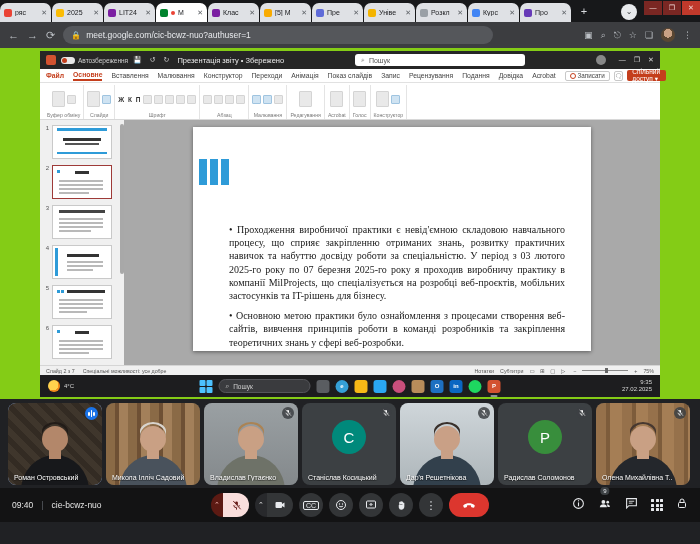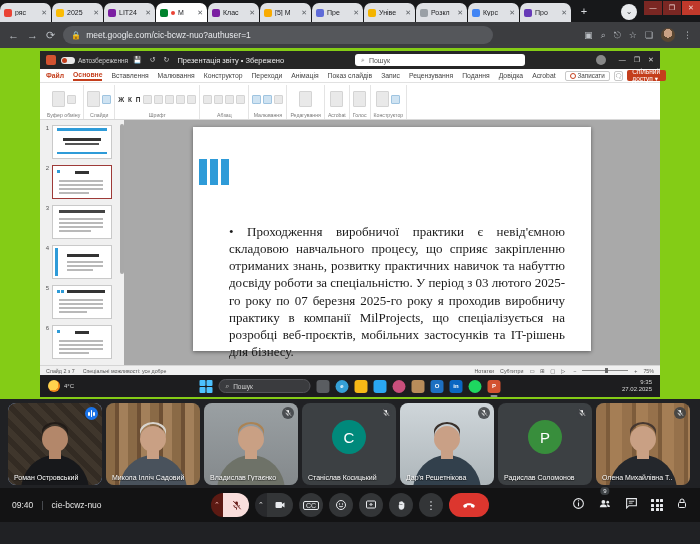--- a/index.html
+++ b/index.html
@@ -104,21 +104,21 @@
   .canvas { flex:1; background:#a9a9a9; display:flex; justify-content:center; align-items:flex-start;
     padding-top:7px; position:relative; }
   .slide { width:398px; height:224px; background:#fff; box-shadow:0 1px 4px rgba(0,0,0,.45); position:relative; }
   .title-card { position:absolute; left:28px; right:10px; top:17px; height:57px; background:#fff;
     box-shadow:0 2px 6px rgba(0,0,0,.28); display:flex; align-items:center; justify-content:center; }
   .slide-title { font-family:"Liberation Serif", serif; font-weight:bold; font-size:21px;
     letter-spacing:2px; color:#111; }
   .blue-bars { position:absolute; left:6px; top:32px; display:flex; gap:3px; }
   .blue-bars i { width:8px; height:26px; background:#2e9bd8; }
   .slide-text { position:absolute; left:36px; right:26px; top:96px;
-    font-family:"Liberation Serif", serif; font-size:13px; line-height:1.32; color:#1a1a1a;
+    font-family:"Liberation Serif", serif; font-size:10px; line-height:1.32; color:#1a1a1a;
     text-align:justify; }
   .slide-text p { margin-bottom:7px; text-indent:0; }
   .slide-text p::before { content:"•   "; }
 
   .ppt-status { height:10px; background:#f0f0f0; border-top:1px solid #d5d5d5; display:flex;
     align-items:center; padding:0 6px; gap:8px; font-size:5.3px; color:#555; flex:none; }
   .ppt-status .right { margin-left:auto; display:flex; align-items:center; gap:6px; }
   .zoom-slider { width:46px; height:1px; background:#8a8a8a; position:relative; }
   .zoom-slider::before { content:""; position:absolute; left:50%; top:-2px; width:3px; height:5px; background:#666; }
   .viewics { letter-spacing:2px; font-size:5.5px; color:#555; }
@@ -460,20 +460,21 @@
           </div>
         <div class="canvas">
           <div class="slide">
             <div class="blue-bars">
                 <i></i>
                 <i></i>
                 <i></i>
               </div>
             <div class="slide-text">
               <p>Проходження виробничої практики є невід'ємною складовою навчального процесу, що сприяє закріпленню отриманих знань, розвитку практичних навичок та набуттю досвіду роботи за спеціальністю. У період з 03 лютого 2025-го року по 07 березня 2025-го року я проходив виробничу практику в компанії MilProjects, що спеціалізується на розробці веб-проєктів, мобільних застосунків та IT-рішень для бізнесу.</p>
+              <p>Основною метою практики було ознайомлення з процесами створення веб-сайтів, вивчення принципів роботи в команді розробників та закріплення теоретичних знань у сфері веб-розробки.</p>
             </div>
           </div>
         </div>
       </div>
 
       <div class="ppt-status">
         <span>Слайд 2 з 7</span>
         <span>Спеціальні можливості: усе добре</span>
         <div class="right">
           <span>Нотатки</span>

